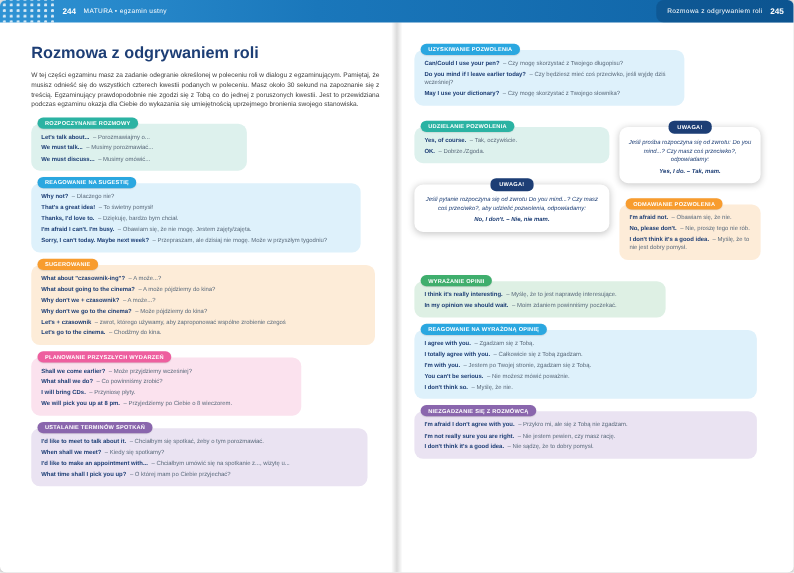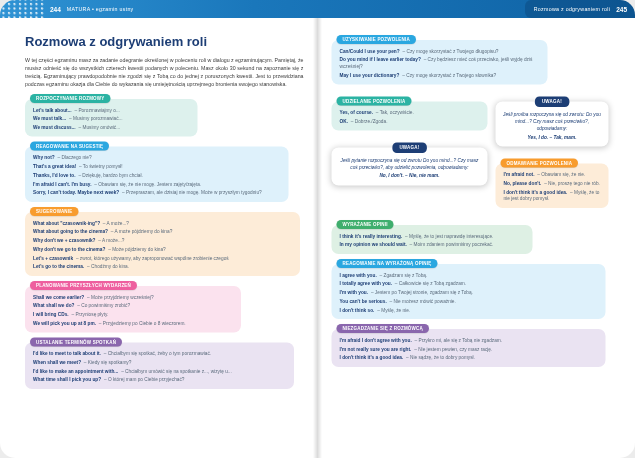--- a/index.html
+++ b/index.html
@@ -1,16 +1,16 @@
 <!DOCTYPE html>
 <html><head>
 <meta charset="utf-8">
 <style>
   html,body{margin:0;padding:0;background:#ececec;}
-  .viewport{width:635px;height:458px;overflow:hidden;position:relative;border-radius:15px;}
+  .viewport{width:635px;height:458px;overflow:hidden;position:relative;}
   .spread{width:1270px;height:916px;transform:scale(.5);transform-origin:0 0;
           background:#fff;font-family:"Liberation Sans",sans-serif;
           border-radius:10px;overflow:hidden;box-shadow:0 0 8px rgba(0,0,0,.25);}
 
   
   .topbar{height:36px;display:flex;align-items:center;color:#fff;
           background:linear-gradient(90deg,#2f93d4 0%,#1a77bb 40%,#0f62a4 100%);}
   .dots{width:88px;height:100%;
         background-image:radial-gradient(circle at 4px 4px,rgba(255,255,255,.8) 2.1px,transparent 2.8px);
         background-size:11px 9px;background-position:3px 4px;}

